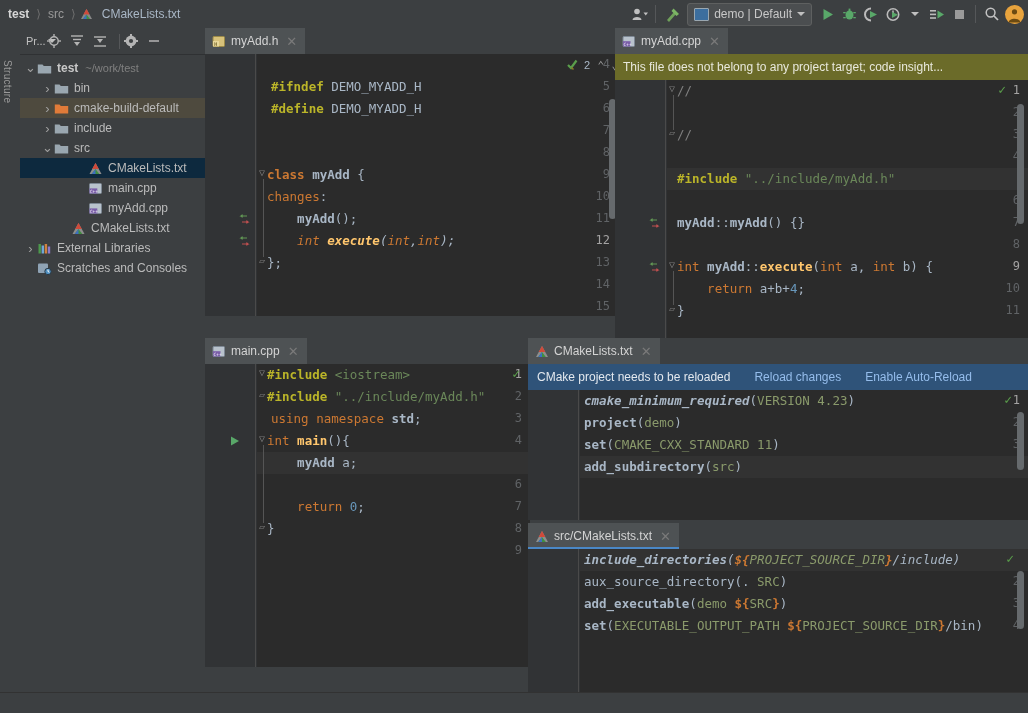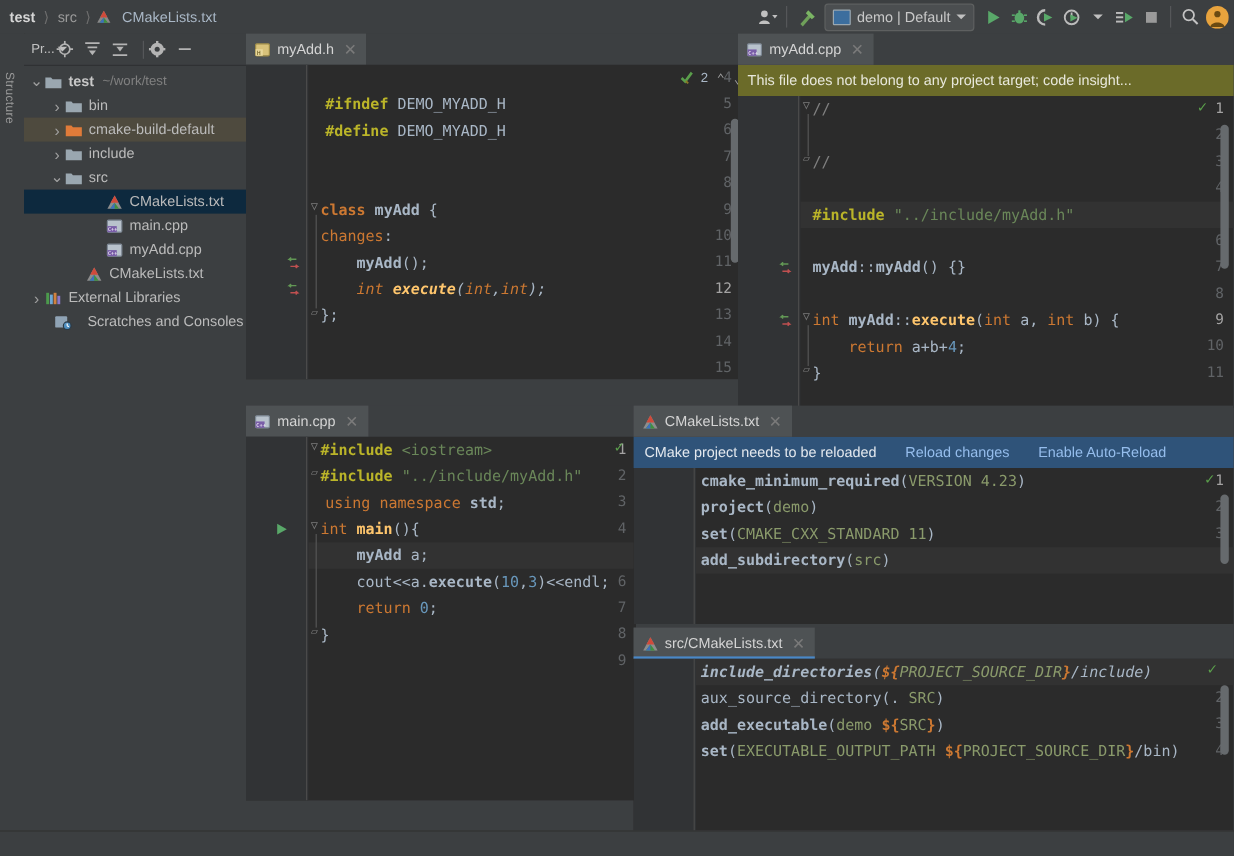--- a/index.html
+++ b/index.html
@@ -359,21 +359,21 @@
         <div class="trow" style="padding-left: 4px;">
           <span class="arrow" style="font-size: 13px;">›</span>
           <span class="ficon"><svg width="15" height="13" viewBox="0 0 15 13">
               <rect x="1.5" y="2" width="2.4" height="9.5" fill="#4c9a4c"></rect>
               <rect x="4.6" y="3.5" width="2.4" height="8" fill="#6fa8d6"></rect>
               <rect x="7.7" y="2" width="2.4" height="9.5" fill="#d0813f"></rect>
               <rect x="10.8" y="4.5" width="2.4" height="7" fill="#8c79c9"></rect>
             </svg></span>
           <span class="tlabel">External Libraries</span>
         </div>
-        <div class="trow" style="padding-left: 4px; justify-content: space-between;">
+        <div class="trow" style="padding-left: 4px;">
           <span class="arrow"></span>
           <span class="ficon"><svg width="15" height="13" viewBox="0 0 15 13">
               <rect x="1" y="1.5" width="10" height="9.5" rx="1" fill="#8fa3b5"></rect>
               <circle cx="11" cy="9.5" r="3.2" fill="#4f8fc0" stroke="#2b3a46"></circle>
               <line x1="11" y1="9.5" x2="11" y2="7.5" stroke="#fff" stroke-width="1"></line>
               <line x1="11" y1="9.5" x2="12.4" y2="10.3" stroke="#fff" stroke-width="1"></line>
             </svg></span>
           <span class="tlabel">Scratches and Consoles</span>
         </div>
       </div>
@@ -564,21 +564,20 @@
         <div class="fold" style="left:54px;top:157px;">▱</div>
         <div class="foldline" style="left:58px;top:81px;height:78px;"></div>
 
         <div class="okcheck" style="right:10px;top:2px;">✓</div>
 
         <div class="code" style="left:62px;top:3px;"><span class="t-macro">#include</span> <span class="t-str">&lt;iostream&gt;</span></div>
         <div class="code" style="left:62px;top:25px;"><span class="t-macro">#include</span> <span class="t-str">"../include/myAdd.h"</span></div>
         <div class="code" style="left:66px;top:47px;"><span class="t-key">using</span> <span class="t-key">namespace</span> <span class="t-def" style="font-weight:bold;">std</span><span class="t-grey">;</span></div>
         <div class="code" style="left:62px;top:69px;"><span class="t-key">int</span> <span class="t-fn" style="font-weight:bold;">main</span><span class="t-grey">(){</span></div>
         <div class="code" style="left:62px;top:91px;"><span class="t-grey">    </span><span class="t-def" style="font-weight:bold;">myAdd</span> <span class="t-grey">a;</span></div>
-        <div class="code" style="left:62px;top:113px;"><span class="t-grey">    cout&lt;&lt;a.</span><span class="t-def" style="font-weight:bold;">execute</span><span class="t-grey">(</span><span class="t-num">10</span><span class="t-grey">,</span><span class="t-num">3</span><span class="t-grey">)&lt;&lt;endl;</span></div>
         <div class="code" style="left:62px;top:135px;"><span class="t-grey">    </span><span class="t-key">return</span> <span class="t-num">0</span><span class="t-grey">;</span></div>
         <div class="code" style="left:62px;top:157px;"><span class="t-grey">}</span></div>
       </div>
       <div class="bcbar" style="position:absolute;left:0;top:355px;width:325px;">
         <span class="bc-chip fn">f</span>
         <span class="bc-text">main</span>
       </div>
     </div>
 
     <div style="position:absolute;left:323px;top:310px;width:500px;height:182px;">
@@ -605,21 +604,21 @@
 
         <div class="lineno" style="top:3px;color:#a4a3a3;">1</div>
         <div class="lineno" style="top:25px;">2</div>
         <div class="lineno" style="top:47px;">3</div>
         <div class="lineno" style="top:69px;color:#a4a3a3;">4</div>
 
         <div class="hl-line" style="top:66px;height:22px;"></div>
 
         <div class="okcheck" style="right:16px;top:2px;">✓</div>
 
-        <div class="code" style="left:56px;top:3px;"><span class="t-grey" style="font-weight:bold;">cmake_minimum_required</span><span class="t-grey">(</span><span class="t-cmvar">VERSION</span> <span class="t-cmvar">4.23</span><span class="t-grey">)</span></div>
+        <div class="code" style="left:56px;top:3px;"><span class="t-grey" style="font-weight:bold;font-style:italic;">cmake_minimum_required</span><span class="t-grey">(</span><span class="t-cmvar">VERSION</span> <span class="t-cmvar">4.23</span><span class="t-grey">)</span></div>
         <div class="code" style="left:56px;top:25px;"><span class="t-grey" style="font-weight:bold;">project</span><span class="t-grey">(</span><span class="t-cmvar">demo</span><span class="t-grey">)</span></div>
         <div class="code" style="left:56px;top:47px;"><span class="t-grey" style="font-weight:bold;">set</span><span class="t-grey">(</span><span class="t-cmvar">CMAKE_CXX_STANDARD</span> <span class="t-cmvar">11</span><span class="t-grey">)</span></div>
         <div class="code" style="left:56px;top:69px;"><span class="t-grey" style="font-weight:bold;">add_subdirectory</span><span class="t-grey">(</span><span class="t-cmvar">src</span><span class="t-grey">)</span></div>
 
         <div class="scroll-v" style="right:4px;top:22px;height:58px;"></div>
       </div>
     </div>
 
     <div style="position:absolute;left:323px;top:495px;width:500px;height:170px;">
       <div class="tabstrip">

